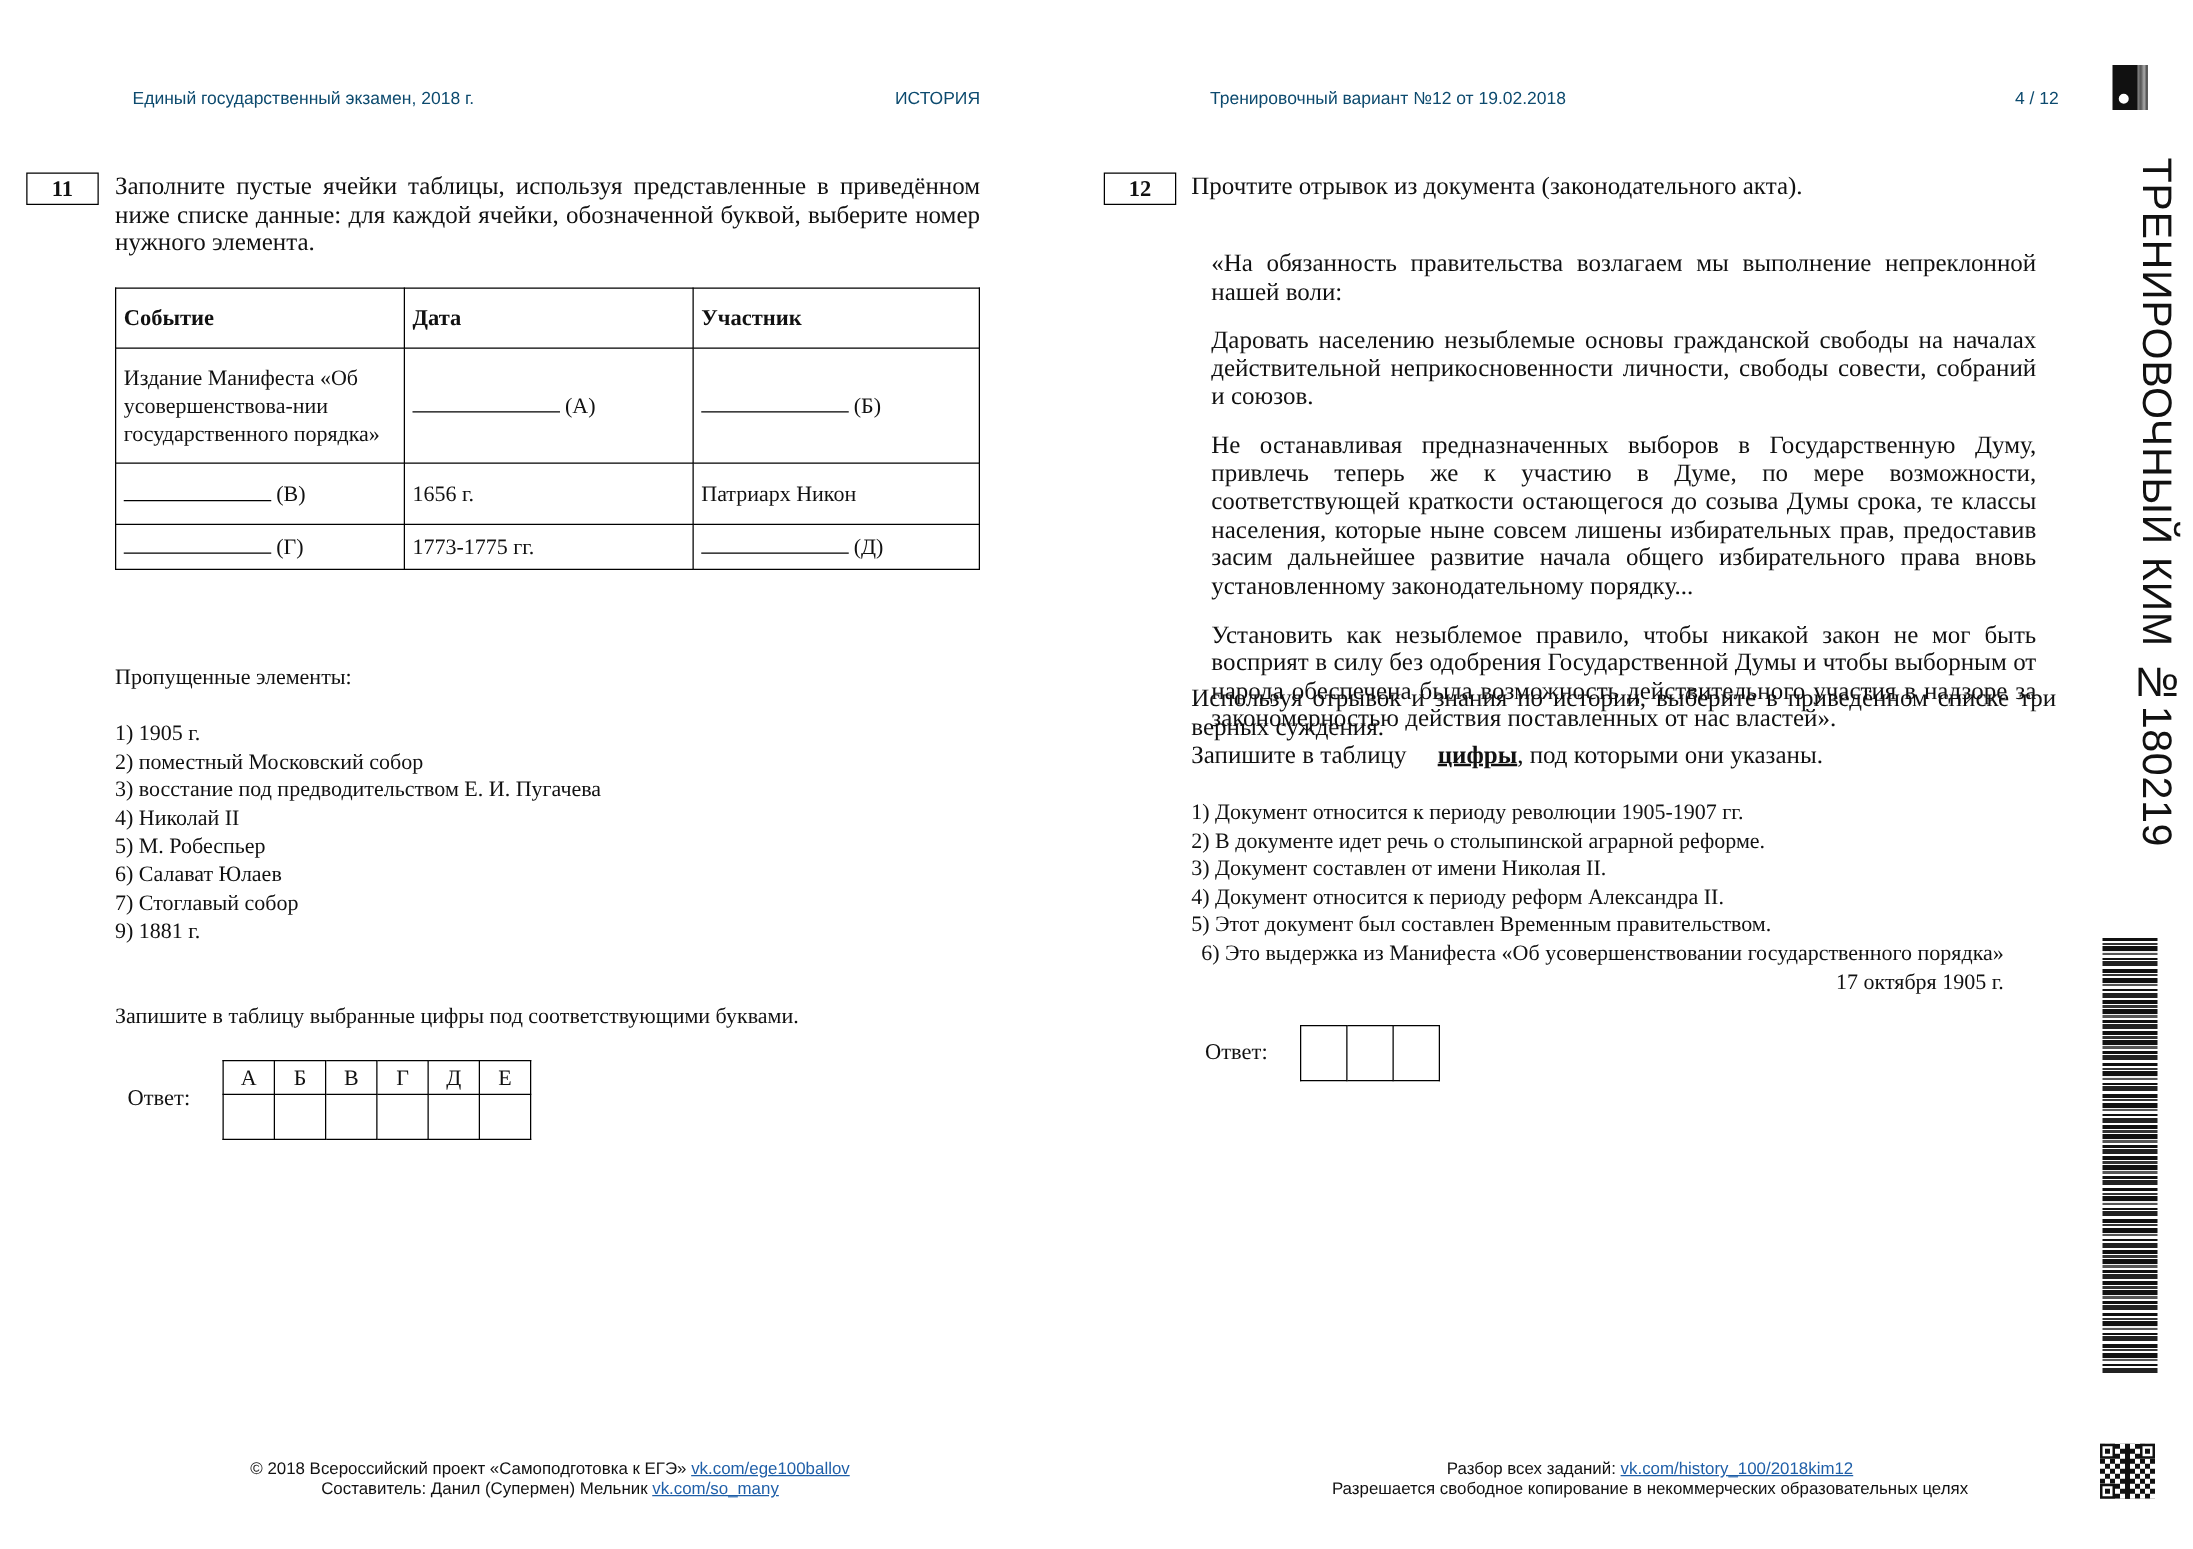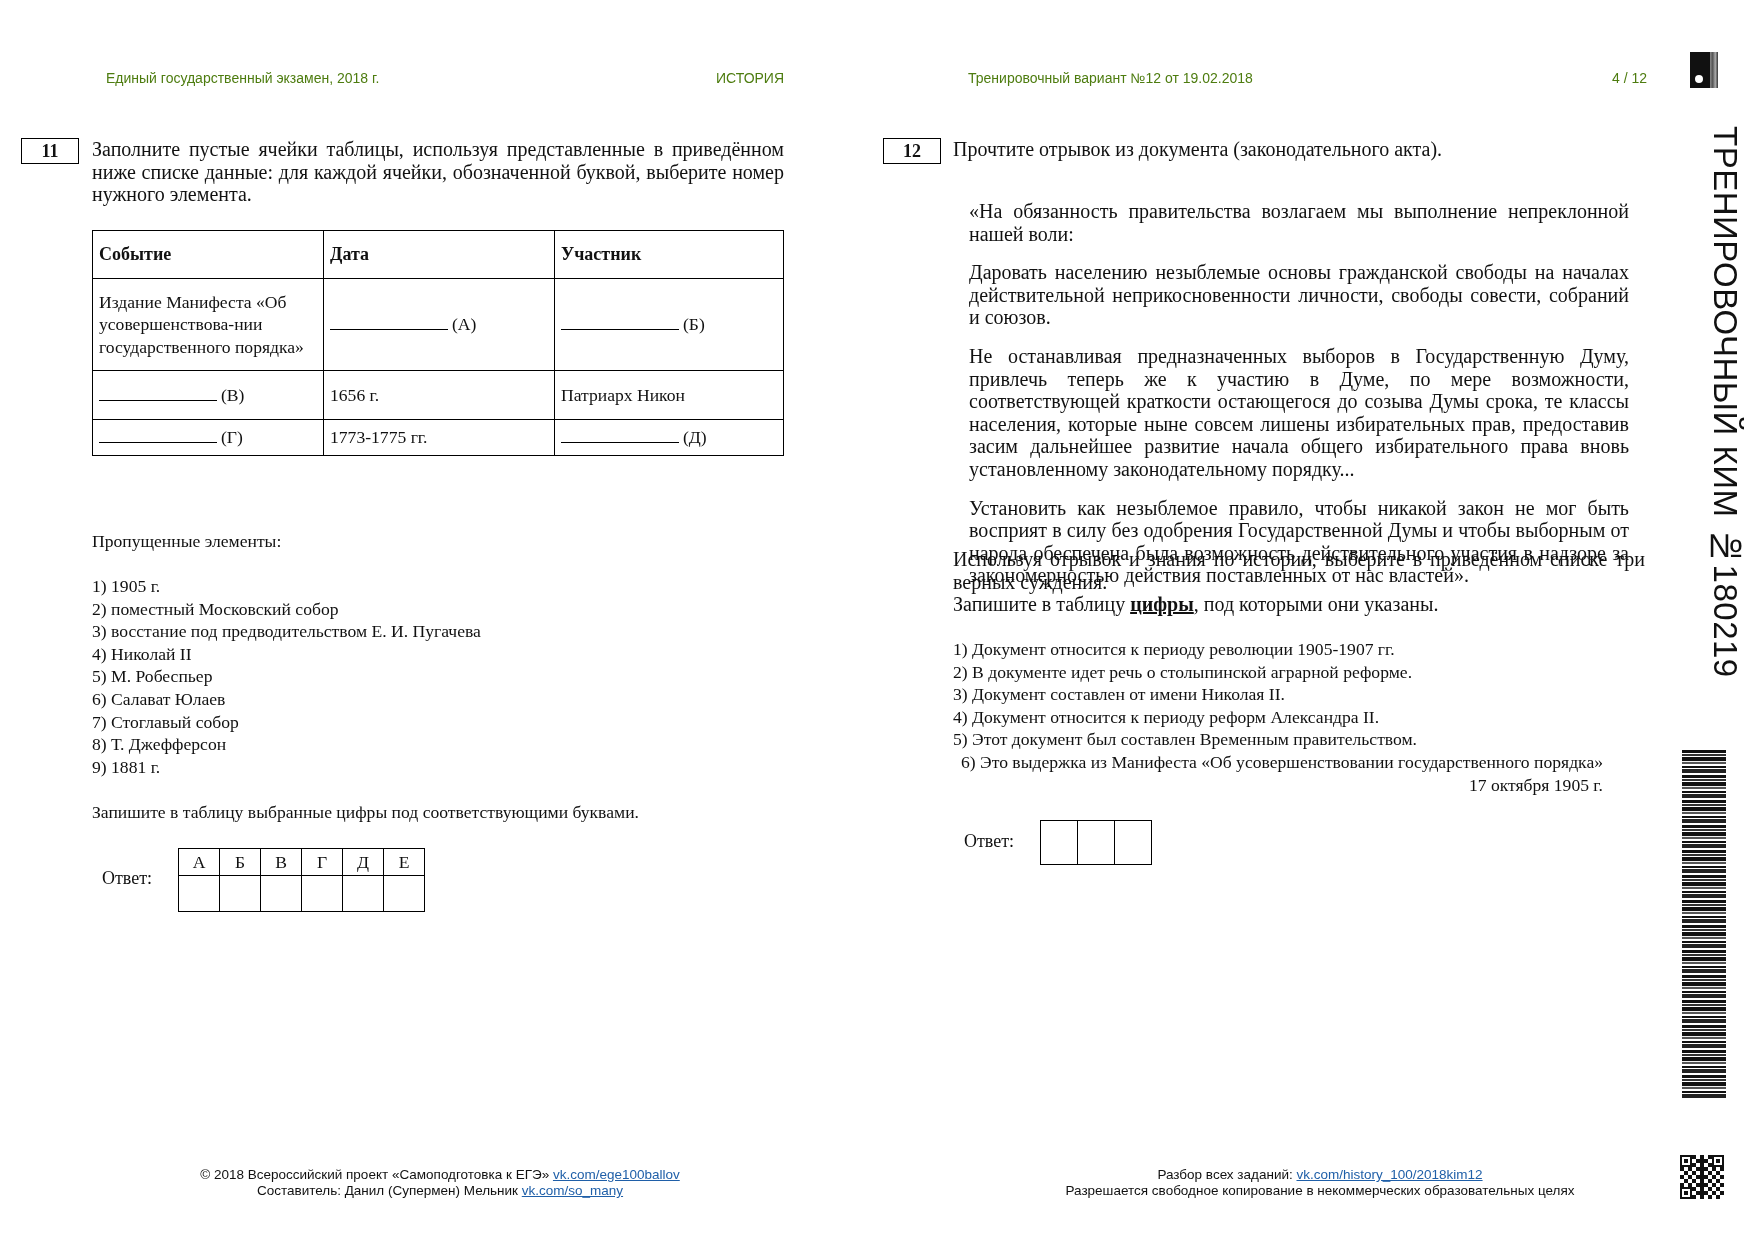--- a/index.html
+++ b/index.html
@@ -1,20 +1,20 @@
 <!DOCTYPE html>
 <html><head>
 <meta charset="utf-8">
 <style>
   html, body { margin: 0; padding: 0; background: #ffffff; }
   body {
     width: 1754px; height: 1239px; position: relative; overflow: hidden;
     font-family: "Liberation Serif", serif; color: #111;
   }
-  .hdr { position: absolute; top: 70px; font-family: "Liberation Sans", sans-serif; font-size: 14px; color: #4d7c0f; }
+  .hdr { position: absolute; top: 70px; font-family: "Liberation Sans", sans-serif; font-size: 14px; color: #0c4a6e; }
   .qnum {
     position: absolute; width: 56px; height: 24px; border: 1.5px solid #000;
     font-weight: bold; font-size: 18px; text-align: center; line-height: 24px;
   }
   .para { position: absolute; font-size: 20px; line-height: 22.6px; text-align: justify; }
   .para p { margin: 16px; }
 
   table.main { position: absolute; left: 92px; top: 230px; width: 692px; border-collapse: collapse; font-size: 17.6px; }
   table.main th, table.main td { border: 1.2px solid #000; text-align: left; vertical-align: middle; padding: 0 6px; line-height: 22.6px; }
   table.main th { height: 47px; font-weight: bold; font-size: 18px; }
@@ -105,21 +105,20 @@
 
 <div class="list" style="left:92px; top:530px;">Пропущенные элементы:</div>
 <div class="list" style="left:92px; top:575px;">
   <div>1) 1905 г.</div>
   <div>2) поместный Московский собор</div>
   <div>3) восстание под предводительством Е. И. Пугачева</div>
   <div>4) Николай II</div>
   <div>5) М. Робеспьер</div>
   <div>6) Салават Юлаев</div>
   <div>7) Стоглавый собор</div>
-  <div>8) Т. Джефферсон</div>
   <div>9) 1881 г.</div>
 </div>
 
 <div class="list" style="left:92px; top:801px;">Запишите в таблицу выбранные цифры под соответствующими буквами.</div>
 <div class="otvet" style="left:102px; top:868px;">Ответ:</div>
 <table class="answer" style="left:178px; top:848px;">
   <tbody>
       <tr class="letters">
     <td>А</td>
     <td>Б</td>
@@ -144,21 +143,21 @@
 
 <div class="para" style="left:953px; top:184px; width:692px;">
   <p>«На обязанность правительства возлагаем мы выполнение непреклонной нашей воли:</p>
   <p>Даровать населению незыблемые основы гражданской свободы на началах действительной неприкосновенности личности, свободы совести, собраний и союзов.</p>
   <p>Не останавливая предназначенных выборов в Государственную Думу, привлечь теперь же к участию в Думе, по мере возможности, соответствующей краткости остающегося до созыва Думы срока, те классы населения, которые ныне совсем лишены избирательных прав, предоставив засим дальнейшее развитие начала общего избирательного права вновь установленному законодательному порядку...</p>
   <p>Установить как незыблемое правило, чтобы никакой закон не мог быть восприят в силу без одобрения Государственной Думы и чтобы выборным от народа обеспечена была возможность действительного участия в надзоре за закономерностью действия поставленных от нас властей».</p>
 </div>
 
 <div class="para" style="left:953px; top:548px; width:692px;">Используя отрывок и знания по истории, выберите в приведённом списке три верных суждения.</div>
 <div class="para" style="left:953px; top:593px; width:692px; text-align:left;">
-  <span>Запишите в таблицу </span><b style="text-decoration:underline;">цифры</b><span>, под которыми они  указаны.</span>
+  <span>Запишите в таблицу </span><b style="text-decoration:underline;margin-left:20px;">цифры</b><span>, под которыми они  указаны.</span>
 </div>
 
 <div class="list" style="left:953px; top:638px; width:692px;">
   <div>1) Документ относится к периоду революции 1905-1907 гг.</div>
   <div>2) В документе идет речь о столыпинской аграрной реформе.</div>
   <div>3) Документ составлен от имени Николая II.</div>
   <div>4) Документ относится к периоду реформ Александра II.</div>
   <div>5) Этот документ был составлен Временным правительством.</div>
   <div style="white-space:normal; width:650px;text-align:right;">6) Это выдержка из Манифеста «Об усовершенствовании государственного порядка» 17 октября 1905 г.</div>
 </div>

